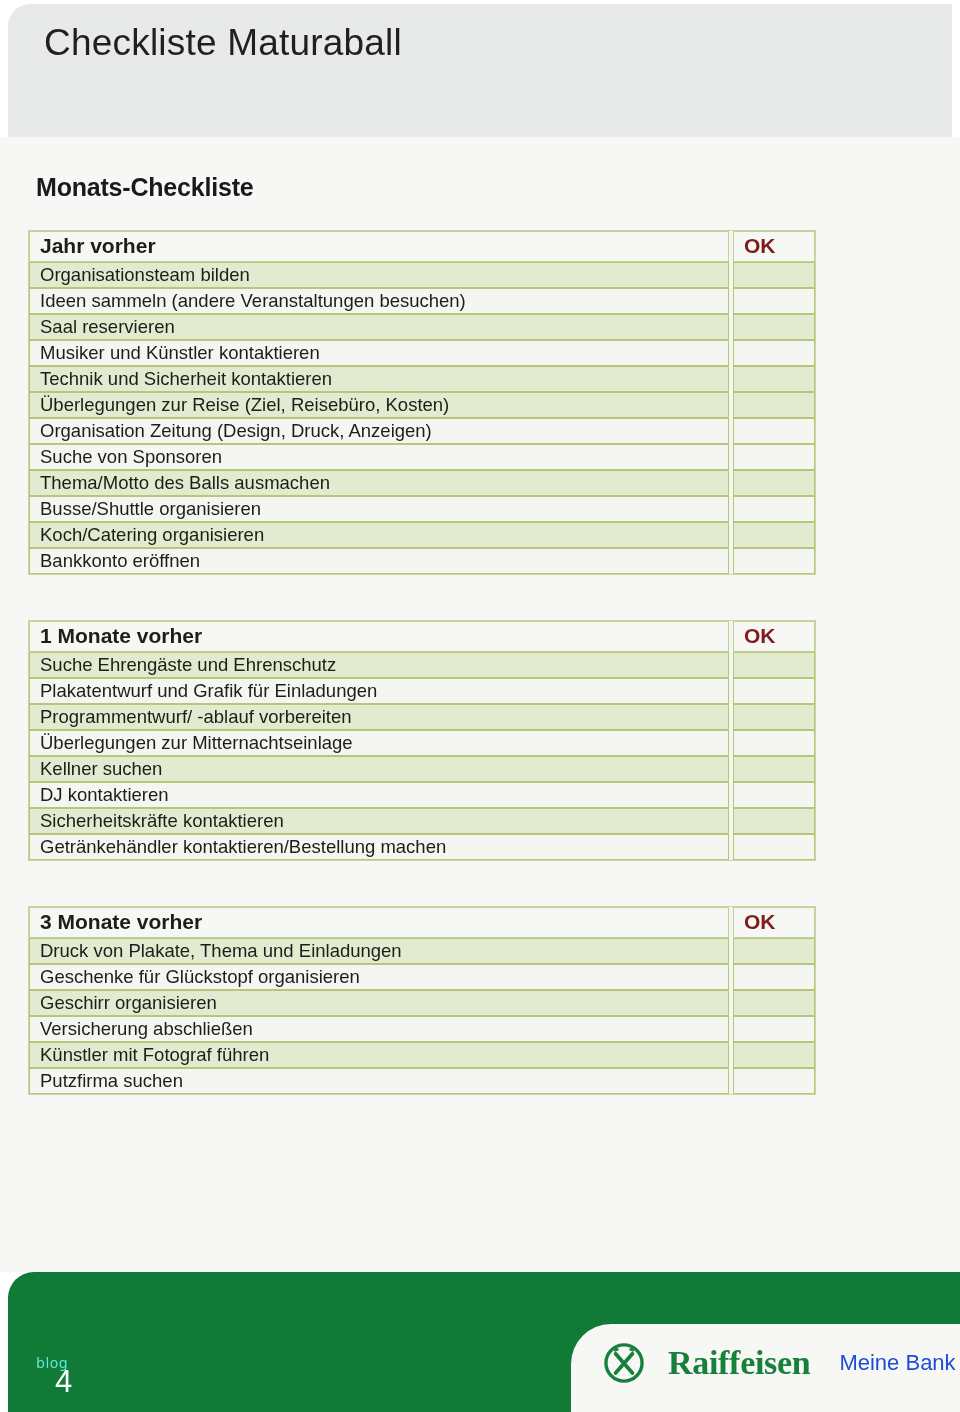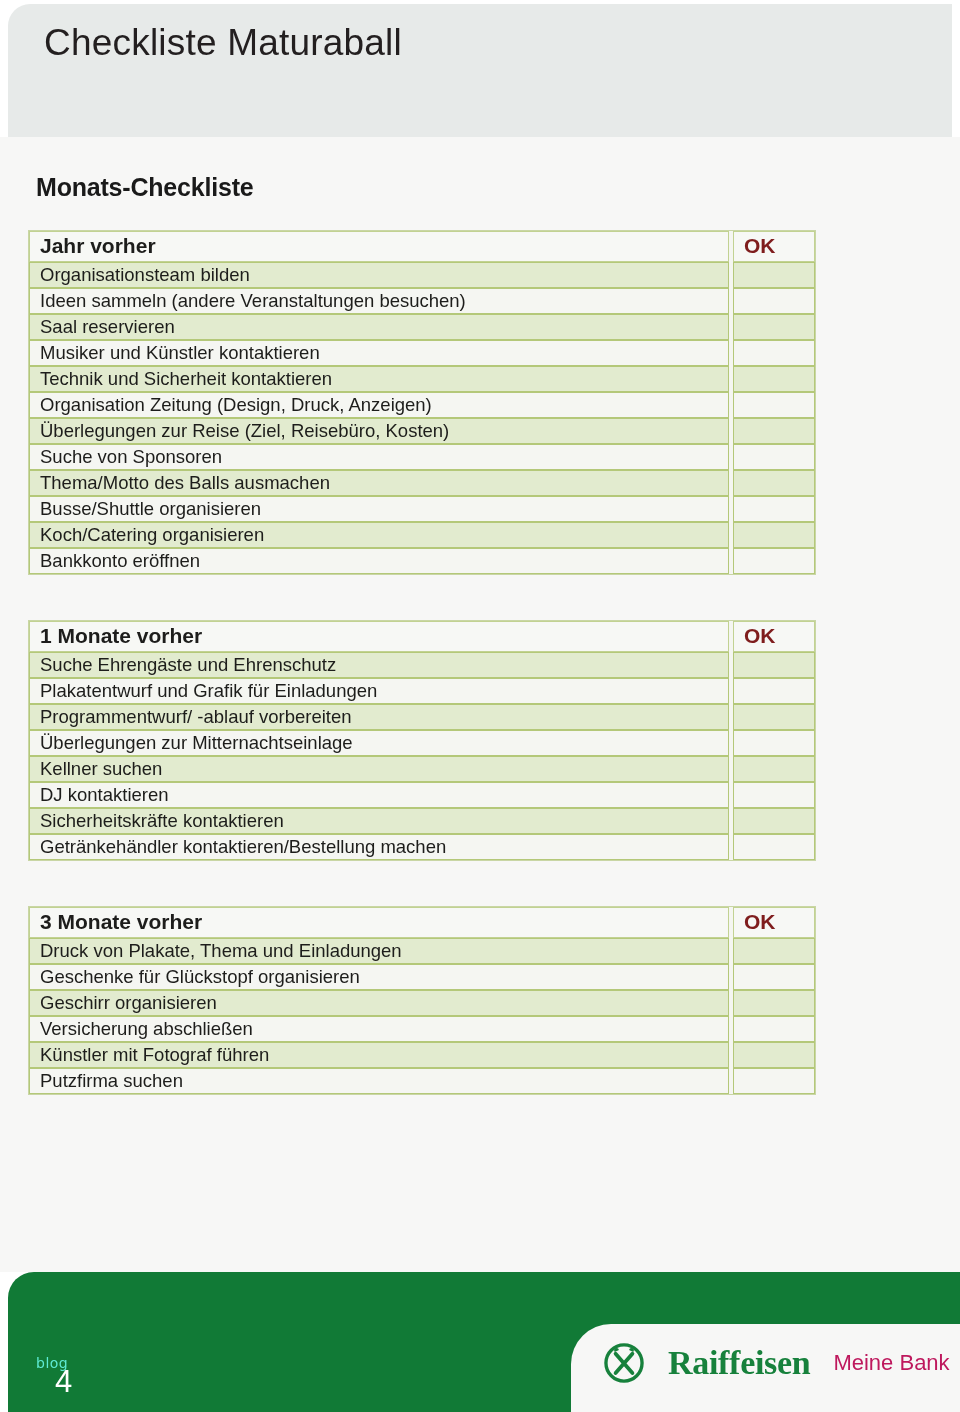--- a/index.html
+++ b/index.html
@@ -176,22 +176,23 @@
     font-family: "Liberation Serif", serif;
     font-size: 34px;
     font-weight: bold;
     color: #17813c;
     letter-spacing: -0.3px;
     line-height: 34px;
   }
   .logo-claim {
     font-family: "Liberation Sans", sans-serif;
     font-size: 22px;
-    color: #be185d;
+    color: #1d4ed8;
     line-height: 34px;
+    margin-left: 6px;
   }
 </style>
 </head>
 <body>
 
 <div class="page">
 
   <div class="header-band">
     <div class="header-title">Checkliste Maturaball</div>
   </div>
@@ -218,26 +219,26 @@
         <div class="ck-ok"></div>
       </div>
       <div class="ck-row plain">
         <div class="ck-label">Musiker und Künstler kontaktieren</div>
         <div class="ck-ok"></div>
       </div>
       <div class="ck-row tint">
         <div class="ck-label">Technik und Sicherheit kontaktieren</div>
         <div class="ck-ok"></div>
       </div>
+      <div class="ck-row tint">
+        <div class="ck-label">Überlegungen zur Reise (Ziel, Reisebüro, Kosten)</div>
+        <div class="ck-ok"></div>
+      </div>
       <div class="ck-row plain">
         <div class="ck-label">Organisation Zeitung (Design, Druck, Anzeigen)</div>
-        <div class="ck-ok"></div>
-      </div>
-      <div class="ck-row tint">
-        <div class="ck-label">Überlegungen zur Reise (Ziel, Reisebüro, Kosten)</div>
         <div class="ck-ok"></div>
       </div>
       <div class="ck-row plain">
         <div class="ck-label">Suche von Sponsoren</div>
         <div class="ck-ok"></div>
       </div>
       <div class="ck-row tint">
         <div class="ck-label">Thema/Motto des Balls ausmachen</div>
         <div class="ck-ok"></div>
       </div>

